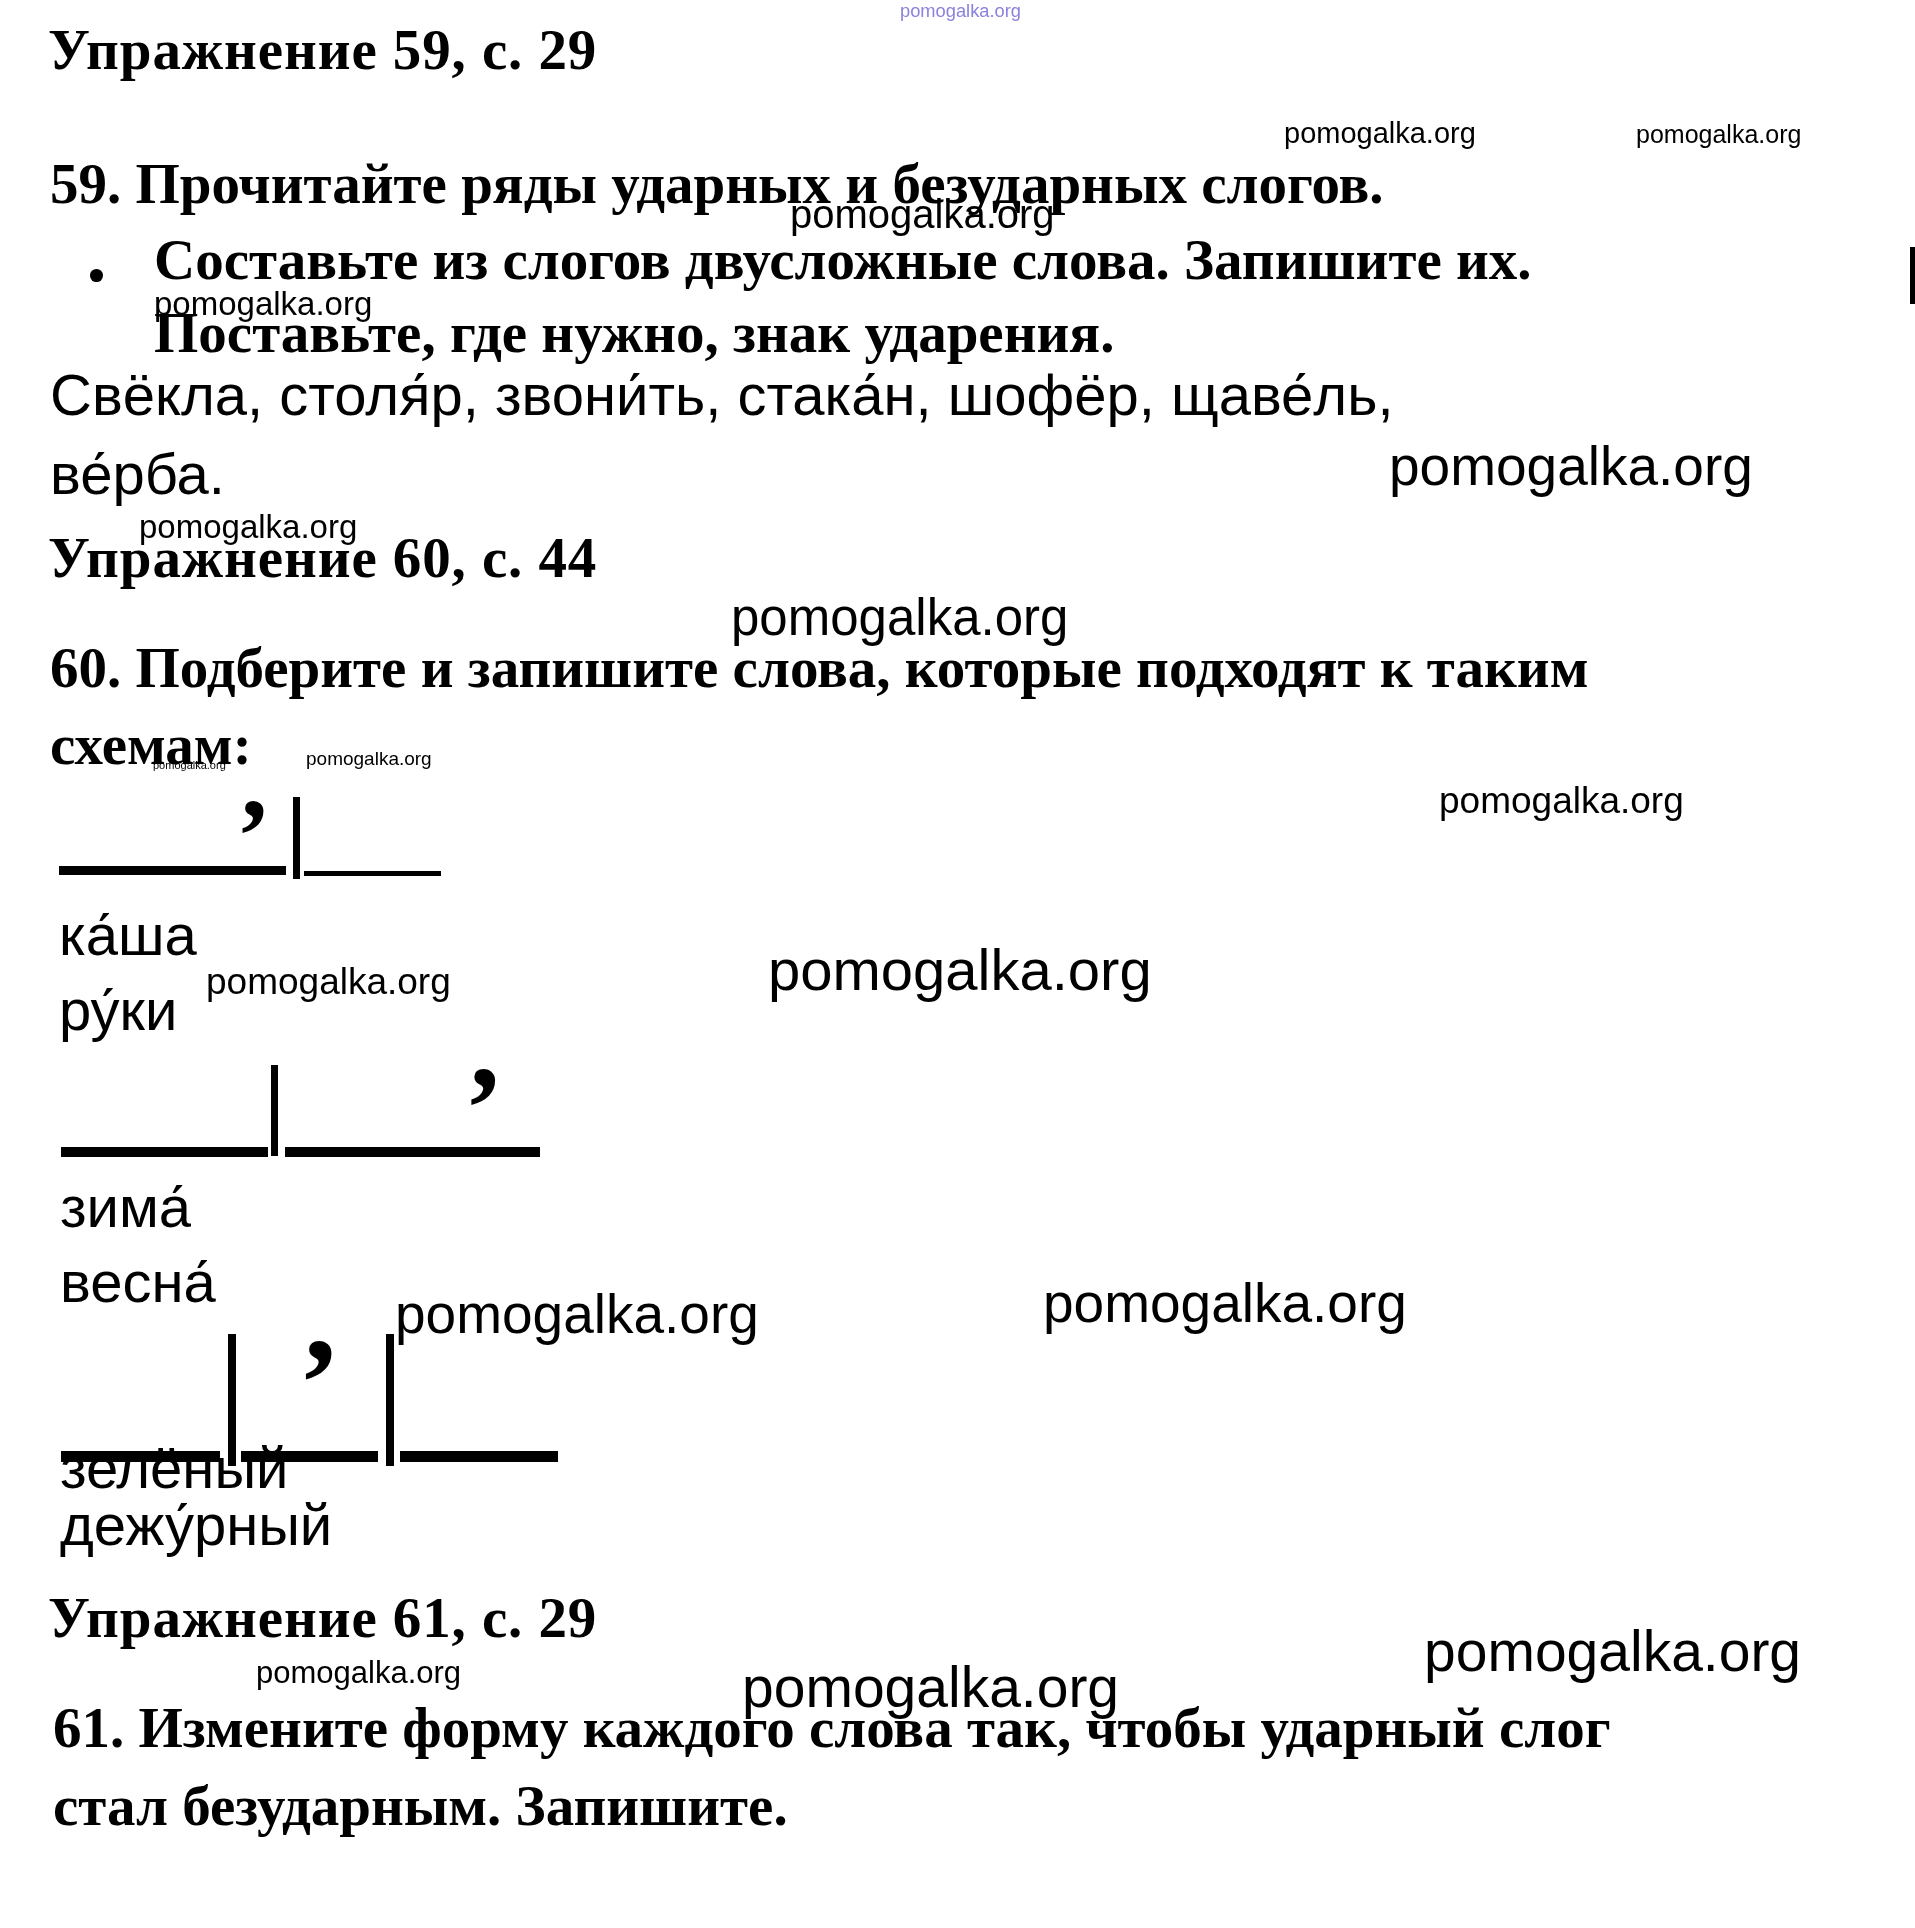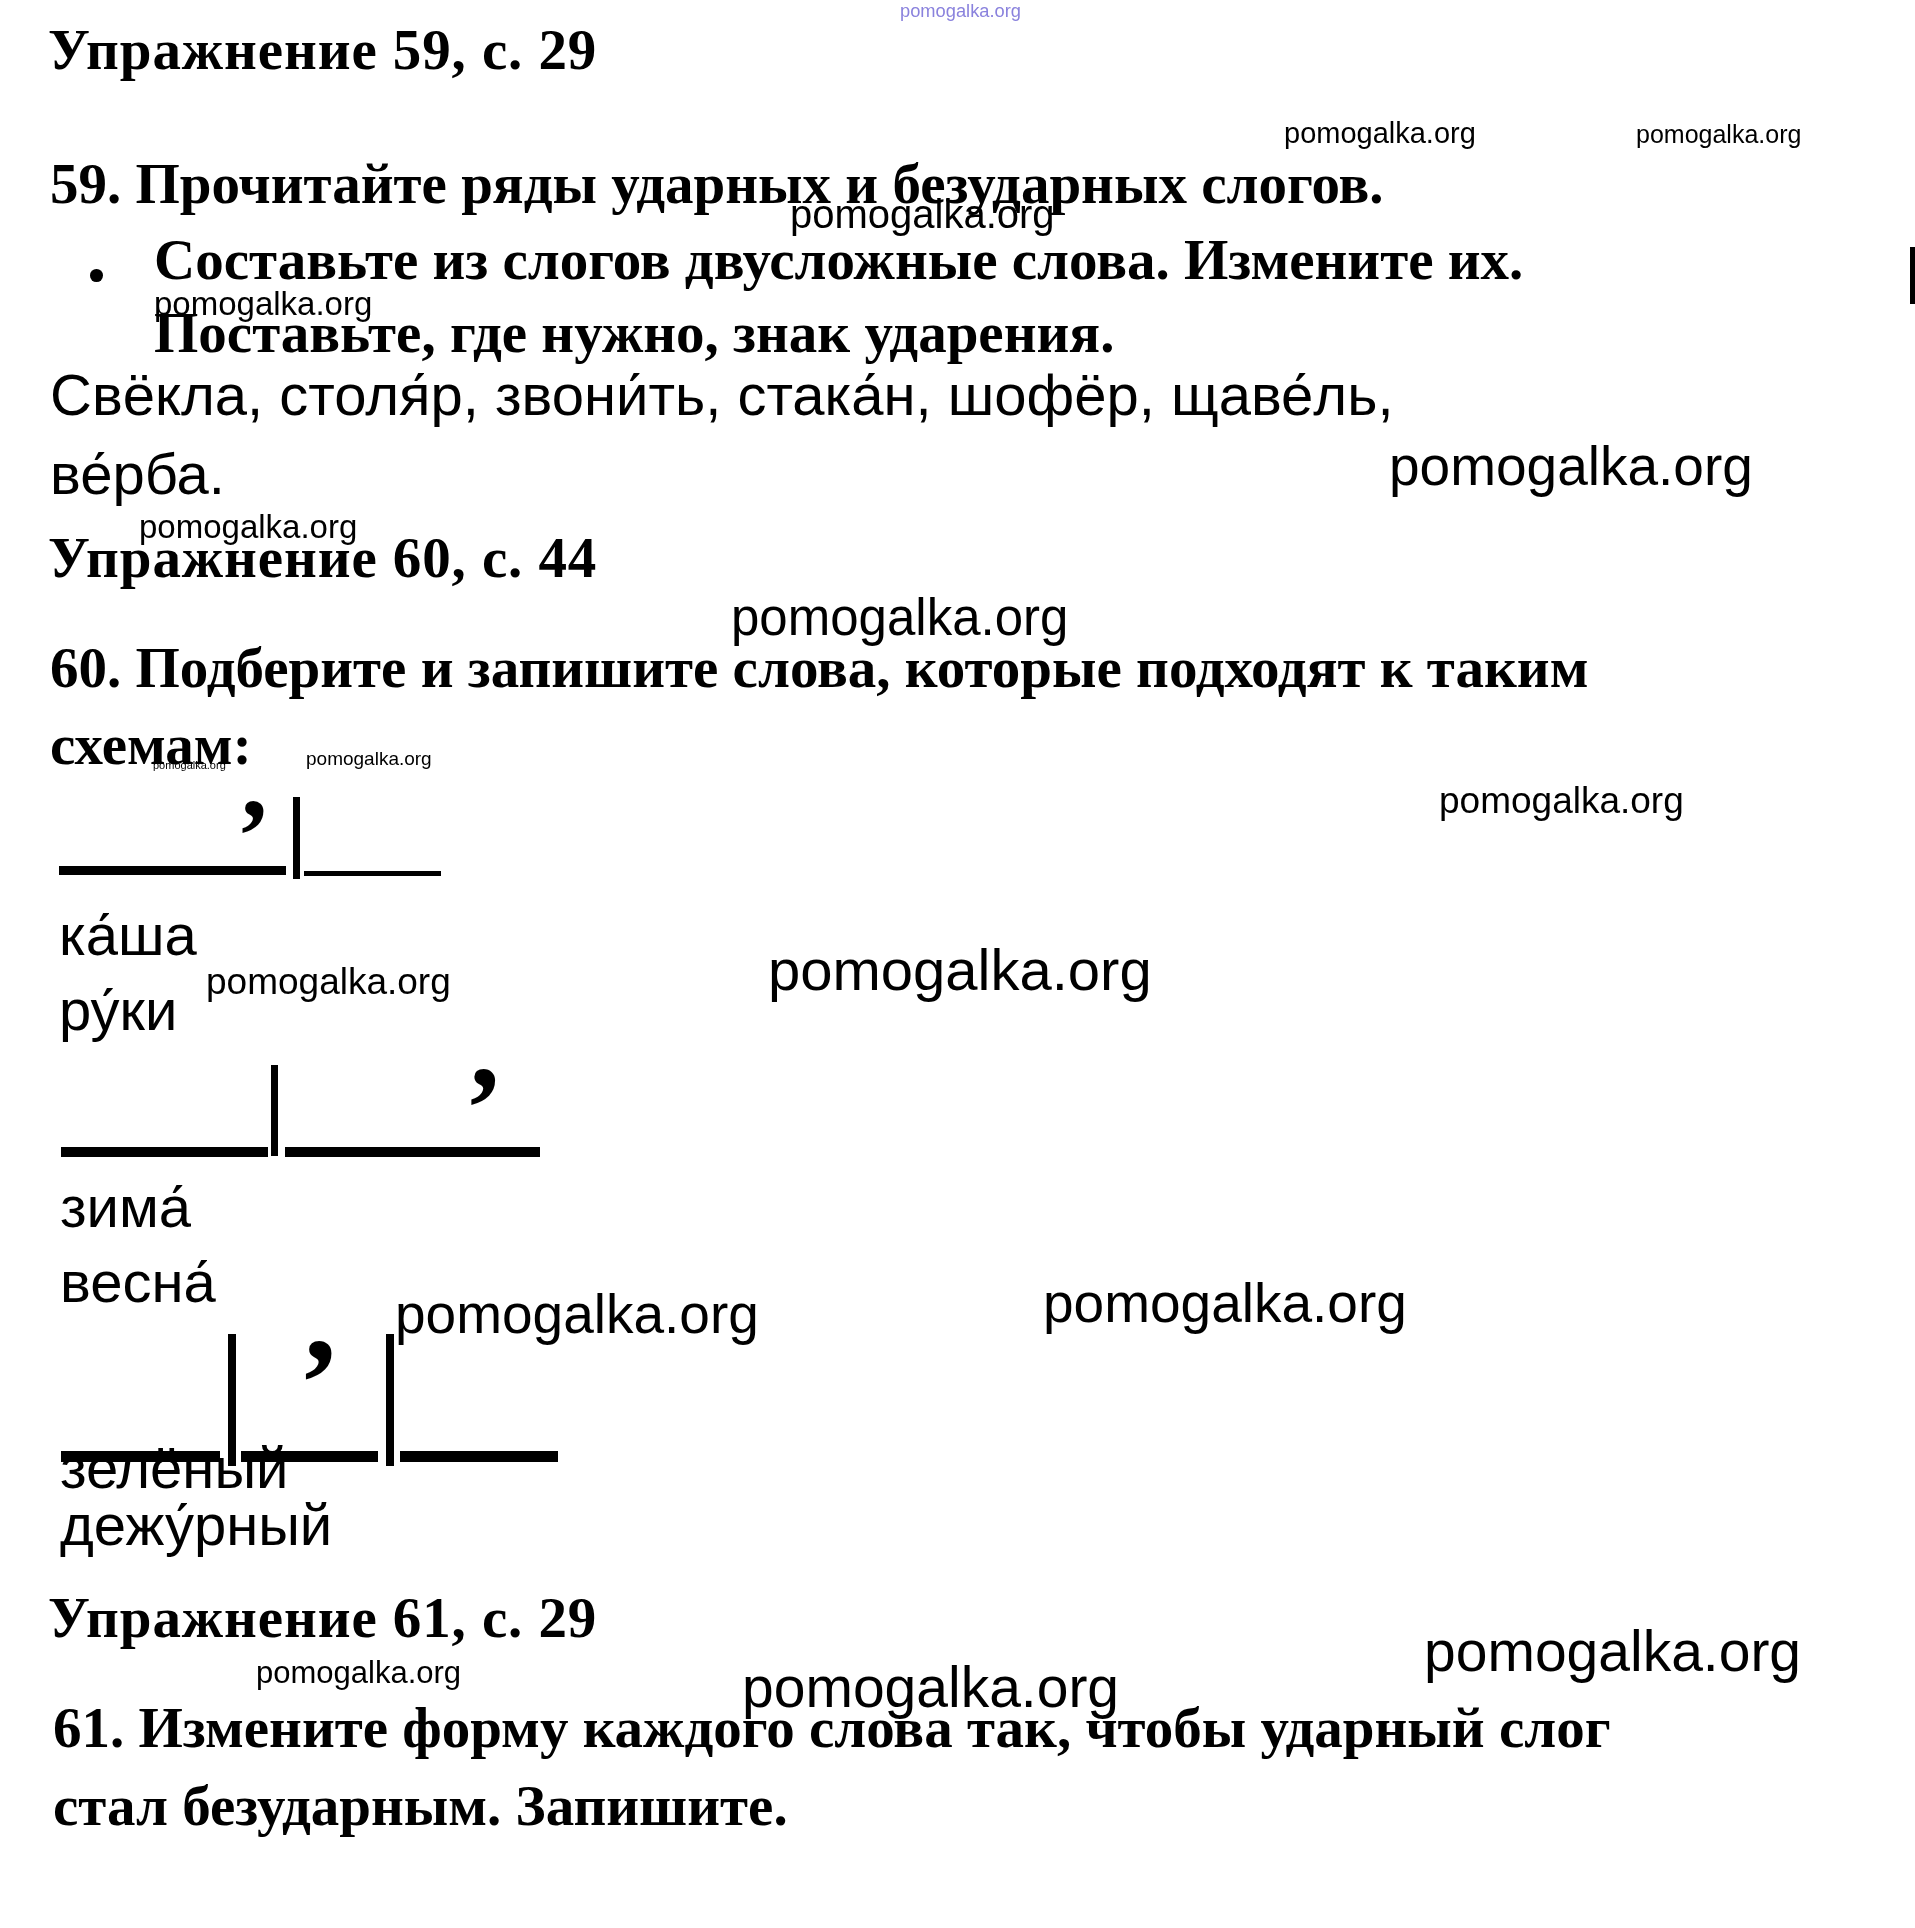--- a/index.html
+++ b/index.html
@@ -37,21 +37,21 @@
   <div class="abs wm" style="left:768px;top:941px;font-size:58px;">pomogalka.org</div>
   <div class="abs wm" style="left:395px;top:1287px;font-size:55px;">pomogalka.org</div>
   <div class="abs wm" style="left:1043px;top:1276px;font-size:55px;">pomogalka.org</div>
   <div class="abs wm" style="left:742px;top:1659px;font-size:57px;">pomogalka.org</div>
   <div class="abs wm" style="left:1424px;top:1623px;font-size:57px;">pomogalka.org</div>
   <div class="abs wm" style="left:256px;top:1657px;font-size:31px;">pomogalka.org</div>
 
   <div class="abs h" style="left:48px;top:20px;">Упражнение 59, с. 29</div>
   <div class="abs t" style="left:50px;top:154px;">59. Прочитайте ряды ударных и безударных слогов.</div>
   <div class="bullet" style="left:90px;top:269px;"></div>
-  <div class="abs t" style="left:154px;top:230px;">Составьте из слогов двусложные слова. Измените их.</div>
+  <div class="abs t" style="left:154px;top:230px;">Составьте из слогов двусложные слова. Запишите их.</div>
   <div class="abs w" style="left:50px;top:365px;">Свёкла, столя́р, звони́ть, стака́н, шофёр, щаве́ль,</div>
   <div class="abs t" style="left:154px;top:303px;">Поставьте, где нужно, знак ударения.</div>
   <div class="abs w" style="left:50px;top:444px;">ве́рба.</div>
 
   <div class="abs h" style="left:48px;top:528px;">Упражнение 60, с. 44</div>
   <div class="abs t" style="left:50px;top:638px;">60. Подберите и запишите слова, которые подходят к таким</div>
   <div class="abs t" style="left:50px;top:715px;">схемам:</div>
 
   <div>
     <div class="line" style="left:59px;top:866px;width:227px;height:9.1px;"></div>

